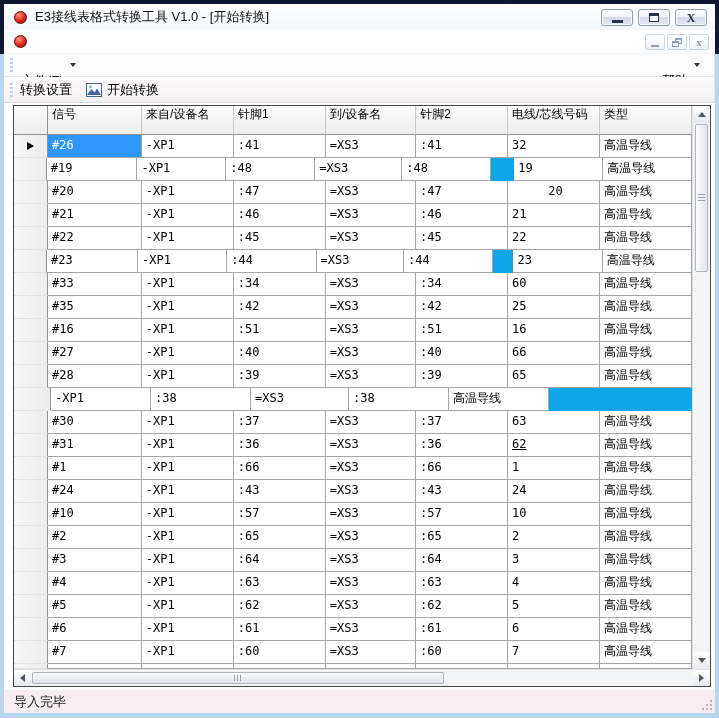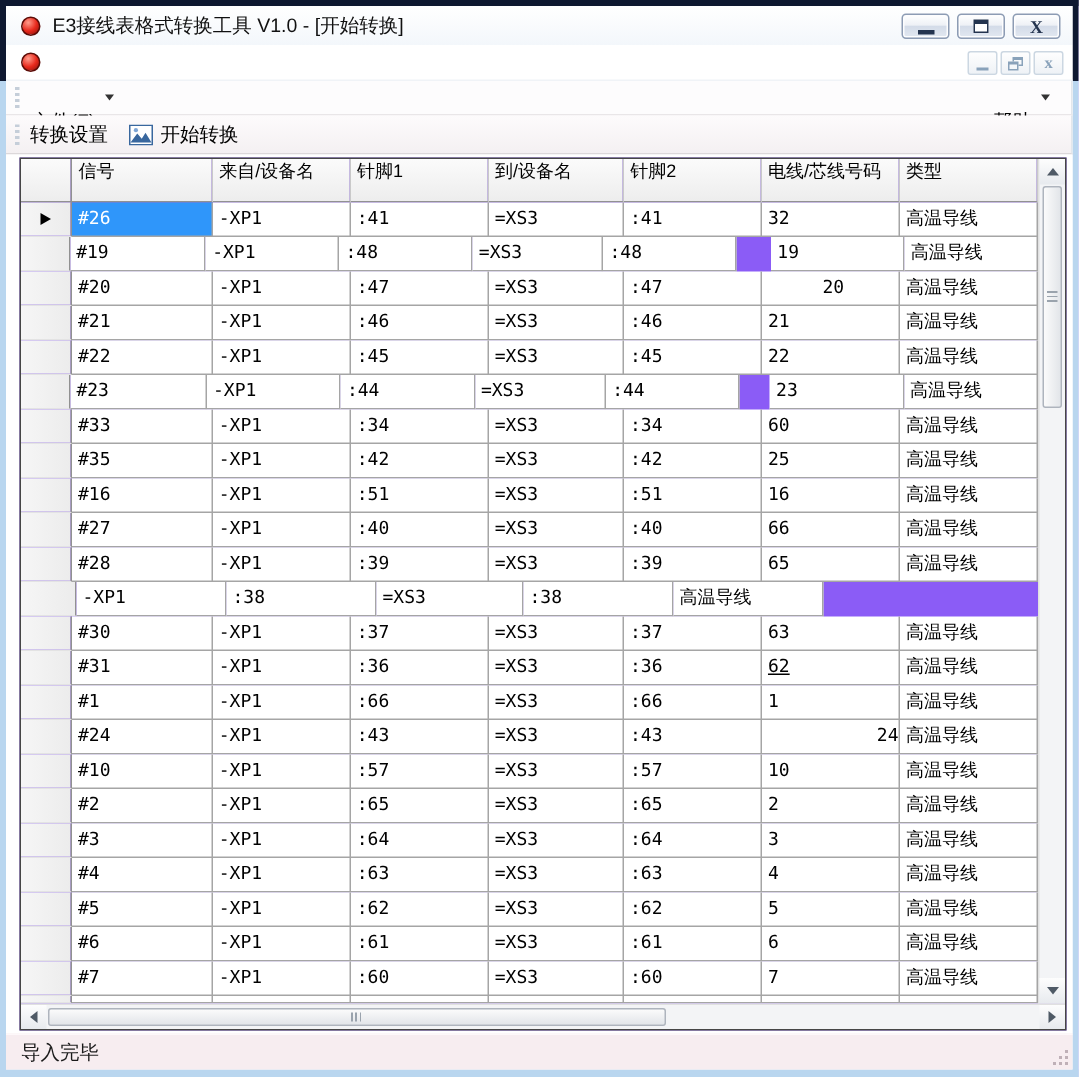--- a/index.html
+++ b/index.html
@@ -60,21 +60,21 @@
   .toolbar { position:absolute; left:4px; top:77px; width:711px; height:26px;
     background:linear-gradient(#fdfbfc,#f4f0f2); border-bottom:1px solid #dcd8da;
     border-right:1px solid #e3e7ec; display:flex; align-items:center; }
   .tool-btn { display:flex; align-items:center; gap:5px; padding:0 7px; height:22px; font-size:13px; }
   .tool-icon { width:16px; height:14px; display:block; }
 
   
   .client { position:absolute; left:4px; top:103px; width:711px; height:586px; background:#ffffff; }
 
   
-  .grid { position:absolute; left:9px; top:2px; width:698px; height:582px; border:1px solid #464646; background:#8b5cf6; overflow:hidden; }
+  .grid { position:absolute; left:9px; top:2px; width:698px; height:582px; border:1px solid #464646; background:#0ea5e9; overflow:hidden; }
   .grid-content { position:absolute; left:0; top:0; right:18px; bottom:17px; overflow:hidden; }
   .grid-header { display:flex; height:29px; }
   .hcell { background:linear-gradient(#fbfbfb,#ededed); border-right:1px solid #c9c9c9; border-bottom:1px solid #919191;
     font-size:12px; padding:2px 0 0 4px; line-height:13px; overflow:hidden; }
   .hcell.corner { border-right:1px solid #919191; }
   .grid-row { display:flex; height:23px; }
   .sel-cell { background:linear-gradient(90deg,#f6f6f6,#ececec); border-right:1px solid #919191; border-bottom:1px solid #e3e3e3;
     display:flex; align-items:center; justify-content:center; }
   .cur-arrow { width:0; height:0; border-top:4.5px solid transparent; border-bottom:4.5px solid transparent; border-left:7px solid #000; }
   .dcell { background:#fff; border-right:1px solid #a5a5a5; border-bottom:1px solid #a5a5a5;
@@ -346,21 +346,21 @@
               <div class="dcell" style="width: 100px;">1</div>
               <div class="dcell" style="width: 100px;">高温导线</div>
             </div>
             <div class="grid-row">
               <div class="sel-cell" style="width: 37px;"></div>
               <div class="dcell" style="width: 102px;">#24</div>
               <div class="dcell" style="width: 100px;">-XP1</div>
               <div class="dcell" style="width: 100px;">:43</div>
               <div class="dcell" style="width: 98px;">=XS3</div>
               <div class="dcell" style="width: 100px;">:43</div>
-              <div class="dcell" style="width: 100px; text-align: right;">24</div>
+              <div class="dcell" style="width: 100px;">24</div>
               <div class="dcell" style="width: 100px;">高温导线</div>
             </div>
             <div class="grid-row">
               <div class="sel-cell" style="width: 37px;"></div>
               <div class="dcell" style="width: 102px;">#10</div>
               <div class="dcell" style="width: 100px;">-XP1</div>
               <div class="dcell" style="width: 100px;">:57</div>
               <div class="dcell" style="width: 98px;">=XS3</div>
               <div class="dcell" style="width: 100px;">:57</div>
               <div class="dcell" style="width: 100px;">10</div>

